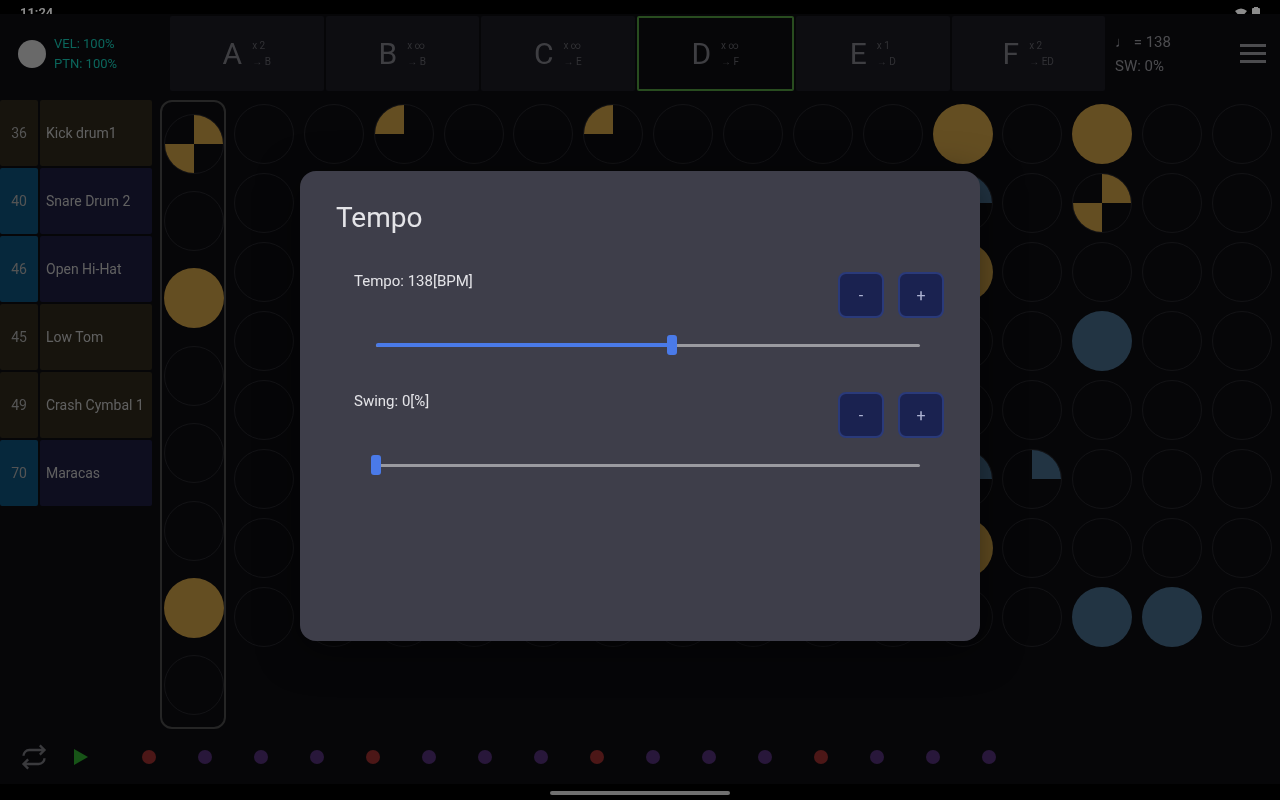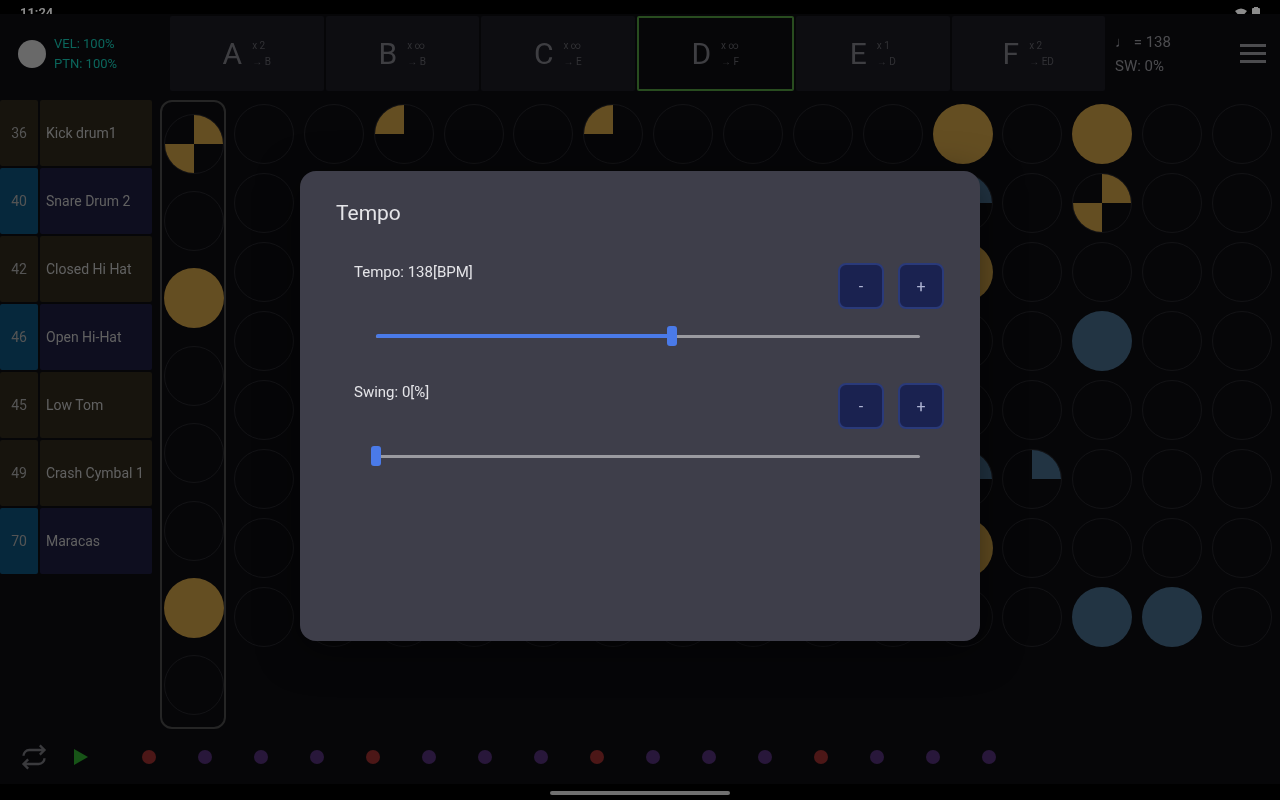--- a/index.html
+++ b/index.html
@@ -51,21 +51,21 @@
 .beat-dots { display: flex; gap: 42px; margin-left: 30px; }
 .beat-dot { width: 14px; height: 14px; border-radius: 50%; }
 .beat-dot.red { background: #8a2a2a; }
 .beat-dot.purple { background: #4a2a6a; }
 
 .home-indicator { position: absolute; bottom: 5px; left: 50%; transform: translateX(-50%); width: 180px; height: 4px; background: #ccc; border-radius: 2px; }
 
 .dim-overlay { position: absolute; inset: 0; background: rgba(0,0,0,0.45); z-index: 5; }
 
 .modal { position: absolute; top: 171px; left: 300px; width: 680px; height: 470px; background: #3e3e4a; border-radius: 16px; padding: 30px 36px; z-index: 10; color: #e4e4e8; box-shadow: 0 8px 40px rgba(0,0,0,0.5); }
-.modal-title { font-size: 21px; font-weight: 400; margin-bottom: 38px; }
+.modal-title { font-size: 28px; font-weight: 400; margin-bottom: 38px; }
 .control-row { display: flex; justify-content: space-between; margin-bottom: 12px; }
 .control-label { font-size: 15px; padding-left: 18px; }
 .btns { display: flex; gap: 14px; }
 .step-btn { width: 46px; height: 46px; background: #1a2250; border: 2px solid #2a3a7a; border-radius: 8px; color: #aeb4d4; font-size: 16px; display: flex; align-items: center; justify-content: center; cursor: pointer; }
 .slider-wrap { position: relative; height: 30px; margin: 0 24px 32px 40px; display: flex; align-items: center; }
 .slider-track { position: absolute; height: 3px; width: 100%; background: #9a9aa0; border-radius: 2px; }
 .slider-fill { position: absolute; height: 4px; background: #4a7ae8; border-radius: 2px; }
 .slider-thumb { position: absolute; width: 10px; height: 20px; background: #4a7ae8; border-radius: 3px; top: 50%; transform: translate(-50%, -50%); }
 </style>
 </head>
@@ -154,24 +154,20 @@
     <div class="tracks" id="tracks">
         <div class="track-row">
           <div class="track-num">36</div>
           <div class="track-name">Kick drum1</div>
         </div>
         <div class="track-row">
           <div class="track-num blue">40</div>
           <div class="track-name blue">Snare Drum 2</div>
         </div>
         <div class="track-row">
-          <div class="track-num">42</div>
-          <div class="track-name">Closed Hi Hat</div>
-        </div>
-        <div class="track-row">
           <div class="track-num blue">46</div>
           <div class="track-name blue">Open Hi-Hat</div>
         </div>
         <div class="track-row">
           <div class="track-num">45</div>
           <div class="track-name">Low Tom</div>
         </div>
         <div class="track-row">
           <div class="track-num">49</div>
           <div class="track-name">Crash Cymbal 1</div>

